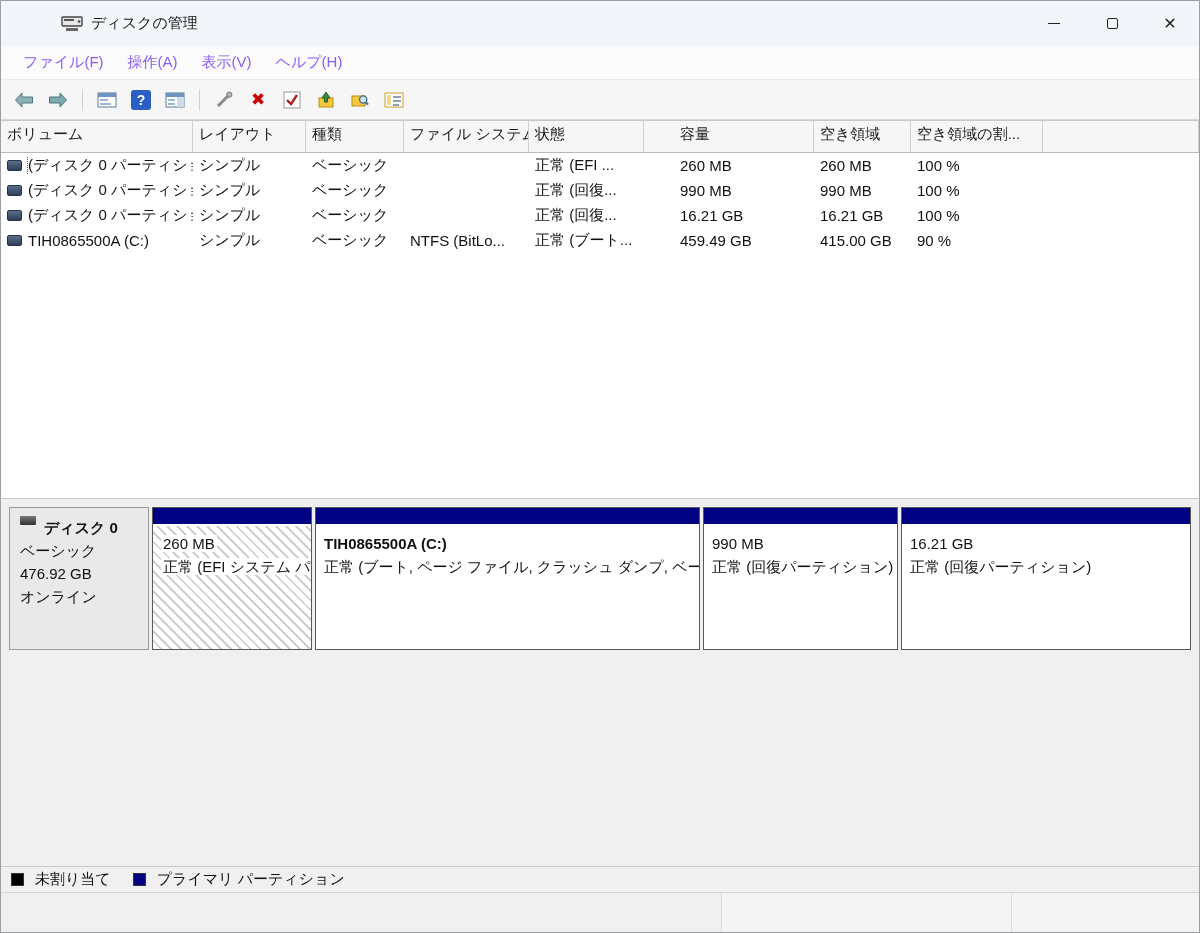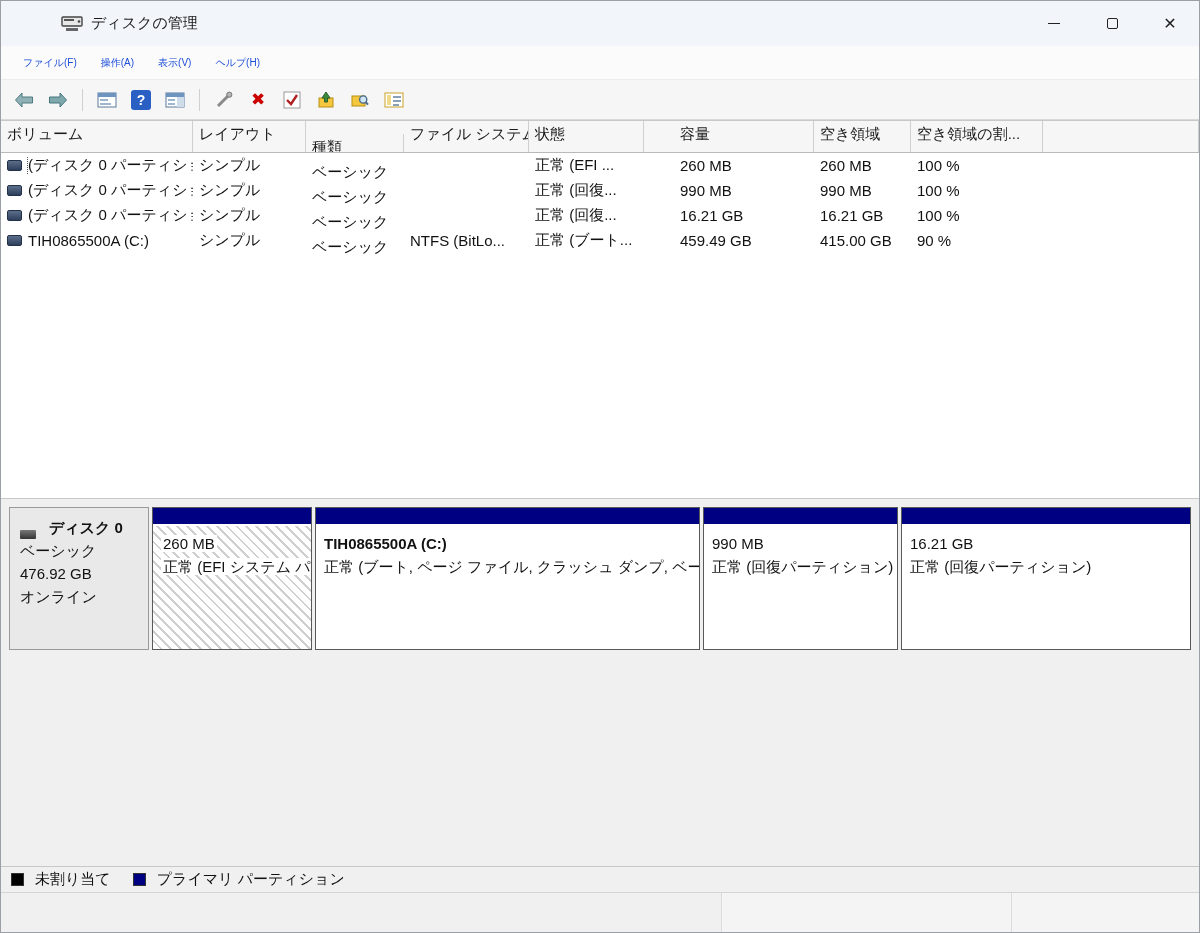--- a/index.html
+++ b/index.html
@@ -11,46 +11,46 @@
   .titlebar { height:45px; background:#f2f6fb; display:flex; align-items:center; flex:0 0 auto;padding-left:46px; }
   .titlebar .app-icon { width:22px; height:18px; margin:0 8px 0 14px; display:inline-flex; }
   .titlebar .title { font-size:15px; color:#1a1a1a; }
   .win-controls { margin-left:auto; display:flex; height:100%; }
   .win-btn { width:58px; height:100%; display:flex; align-items:center; justify-content:center; font-size:16px; color:#222; cursor:default; }
   .max-glyph { width:11px; height:11px; border:1.4px solid #222; border-radius:2px; display:inline-block; }
   .min-glyph { width:12px; height:0; border-top:1.6px solid #222; display:inline-block; }
 
   
   .menubar { height:34px; background:#fbfbfb; display:flex; align-items:center; padding-left:10px; flex:0 0 auto; border-bottom:1px solid #ececec; }
-  .menu-item { padding:5px 12px; font-size:10px; color:#1d4ed8; }
+  .menu-item { padding:5px 12px; font-size:15px; color:#8b5cf6; }
 
   
   .toolbar { height:40px; background:#f6f6f6; display:flex; align-items:center; padding-left:8px; gap:4px; flex:0 0 auto; border-bottom:1px solid #d9d9d9; }
   .tb-icon { width:30px; height:28px; display:flex; align-items:center; justify-content:center; border-radius:3px; }
   .tb-sep { width:1px; height:22px; background:#d0d0d0; margin:0 5px; }
   .help-badge { width:20px; height:20px; background:#2a5fc4; color:#fff; font-weight:bold; font-size:14px; display:flex; align-items:center; justify-content:center; border-radius:3px; }
   .x-badge { color:#cc0000; font-weight:bold; font-size:17px; }
 
   
   .listview { height:378px; background:#fff; overflow:hidden; flex:0 0 auto; border-top:1px solid #c8c8c8; }
   .lv-header { display:flex; height:32px; background:#f6f6f6; border-bottom:1px solid #b9b9b9; }
   .lv-h { padding:4px 6px; font-size:15px; color:#1a1a1a; border-right:1px solid #cfcfcf; white-space:nowrap; overflow:hidden; }
   .lv-row { display:flex; height:25px; align-items:center; }
   .lv-c { padding:0 6px; white-space:nowrap; overflow:hidden; display:flex; align-items:center; gap:6px; }
-  .c-vol { width:192px; } .c-layout { width:113px; } .c-type { width:98px;margin-top:13px; }
+  .c-vol { width:192px; } .c-layout { width:113px; } .c-type { width:98px; }
   .c-fs { width:125px; } .c-status { width:115px; } .c-cap { width:140px;margin-left:30px; }
   .c-free { width:97px; } .c-pct { width:132px; } .c-fill { flex:1; }
   .vol-icon { width:15px; height:11px; border-radius:2px; background:linear-gradient(#5c6f8a,#2e3f5c); border:1px solid #22304a; flex:0 0 auto; }
   .focus-cell { outline:1px dotted #555; outline-offset:0px; }
 
   
   .graphview { flex:1 1 auto; background:#f0f0f0; border-top:1px solid #c8c8c8; padding:8px 6px 0 8px; }
   .disk-row { display:flex; height:143px; }
   .disk-info { width:140px; background:#e9e9e9; border:1px solid #9a9a9a; padding:8px 10px; line-height:23px; flex:0 0 auto; }
-  .disk-info .disk-name-line { display:flex; align-items:flex-end; gap:13px; font-weight:bold; }
+  .disk-info .disk-name-line { display:flex; align-items:flex-start; gap:8px; font-weight:bold; }
   .disk-glyph { width:16px; height:9px; background:linear-gradient(#777,#333); border-radius:1px; display:inline-block; }
   .partitions { display:flex; gap:3px; margin-left:3px; flex:1 1 auto; }
   .part { border:1px solid #595959; background:#fff; display:flex; flex-direction:column; flex:0 0 auto; }
   .part-bar { height:18px; background:#000082; border-bottom:2px solid #fff; flex:0 0 auto; }
   .part-body { flex:1; padding:6px 8px; line-height:23px; overflow:hidden; white-space:nowrap; }
   .part.selected .part-body { background:repeating-linear-gradient(45deg,#ffffff 0 5px,#cfcfcf 5px 7px); }
   .part.selected .part-body span { background:#fff; padding:0 2px; }
   .p-efi { width:160px; } .p-c { width:385px; } .p-r1 { width:195px; } .p-r2 { width:290px; }
 
   

